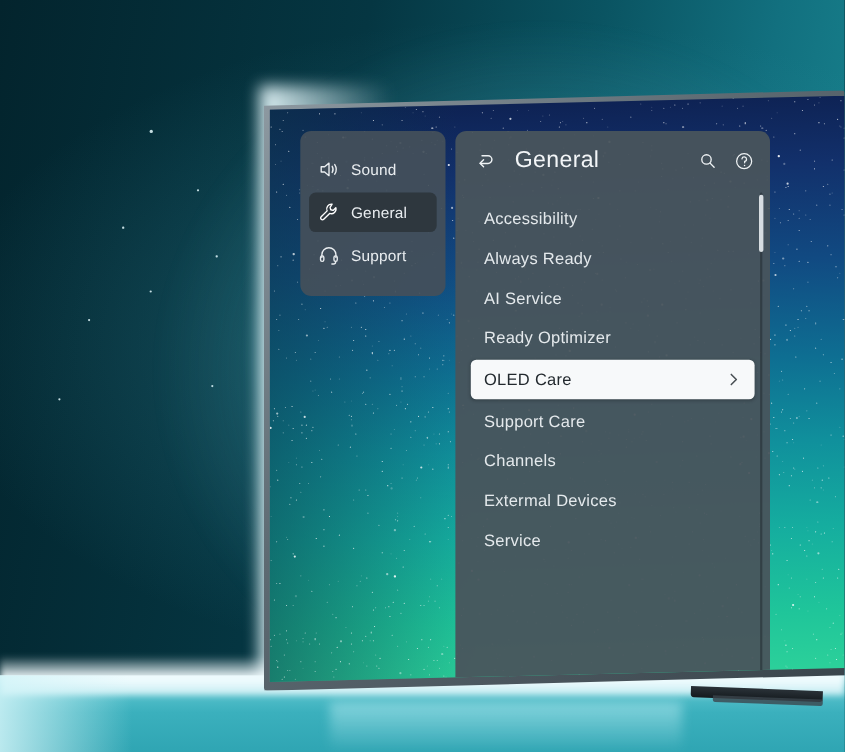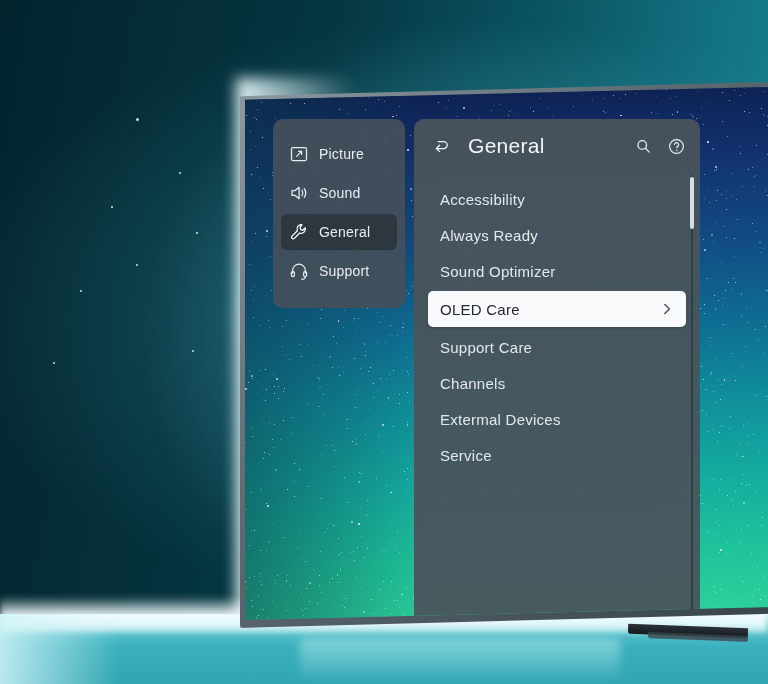--- a/index.html
+++ b/index.html
@@ -1686,30 +1686,20 @@
           <i class="st" style="left:98.74%;top:31.04%;width:1px;height:1px;opacity:0.56"></i>
           <i class="st" style="left:16.44%;top:10.44%;width:1px;height:1px;opacity:0.51"></i>
           <i class="st" style="left:7.32%;top:84.50%;width:1px;height:1px;opacity:0.73"></i>
           <i class="st" style="left:48.81%;top:48.21%;width:1px;height:1px;opacity:0.52"></i>
         </div>
 
       <div class="settings">
 
         <div class="sidebar">
 
-          <div class="side-item">
-            <span class="side-ico">
-              <svg viewBox="0 0 20 20" width="20" height="20" fill="none" stroke="#e9edf0" stroke-width="1.25">
-                <rect x="2.5" y="3.5" width="15" height="13" rx="1.5"></rect>
-                <path d="M12.6 7.4 L7.6 12.4" stroke-linecap="round"></path>
-                <path d="M12.6 7.4 H9.6 M12.6 7.4 V10.4" stroke-linecap="round"></path>
-              </svg>
-            </span>
-            <span class="side-label">Picture</span>
-          </div>
 
           <div class="side-item">
             <span class="side-ico">
               <svg viewBox="0 0 20 20" width="20" height="20" fill="none" stroke="#e9edf0" stroke-width="1.25" stroke-linejoin="round">
                 <path d="M3 7.6h3.1L10.1 4.3v11.4L6.1 12.4H3z"></path>
                 <path d="M13 7.2c1 1.7 1 3.9 0 5.6" stroke-linecap="round"></path>
                 <path d="M15.3 5.6c1.7 2.6 1.7 6.2 0 8.8" stroke-linecap="round"></path>
               </svg>
             </span>
             <span class="side-label">Sound</span>
@@ -1764,21 +1754,24 @@
           </div>
 
           <div class="menu" id="menuList">
               <div class="menu-item">
                 <span>Accessibility</span>
               </div>
               <div class="menu-item">
                 <span>Always Ready</span>
               </div>
               <div class="menu-item">
-                <span>Sound Optimizer</span>
+                <span>AI Service</span>
+              </div>
+              <div class="menu-item">
+                <span>Ready Optimizer</span>
               </div>
               <div class="menu-item selected">
                 <span>OLED Care</span>
                 <span class="chev"><svg viewBox="0 0 14 14" width="14" height="14" fill="none" stroke="#2b3238" stroke-width="1.4" stroke-linecap="round" stroke-linejoin="round">
                     <path d="M4.8 2.4 9.4 7l-4.6 4.6"></path>
                   </svg></span>
               </div>
               <div class="menu-item">
                 <span>Support Care</span>
               </div>

